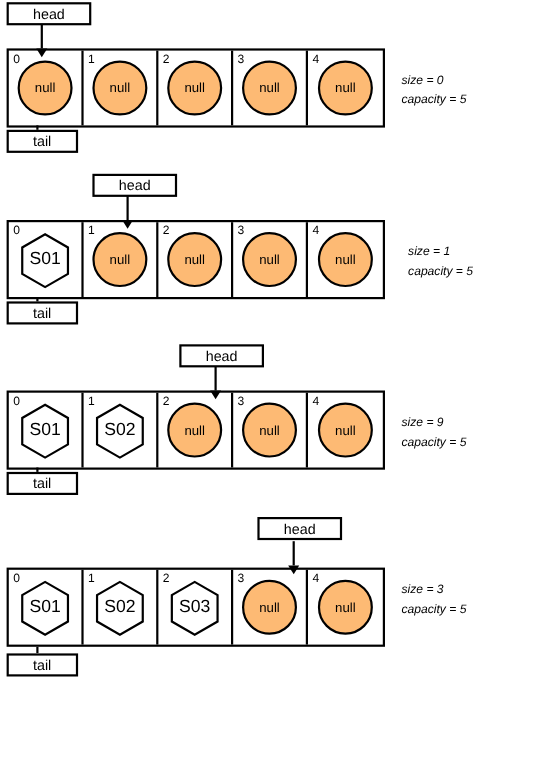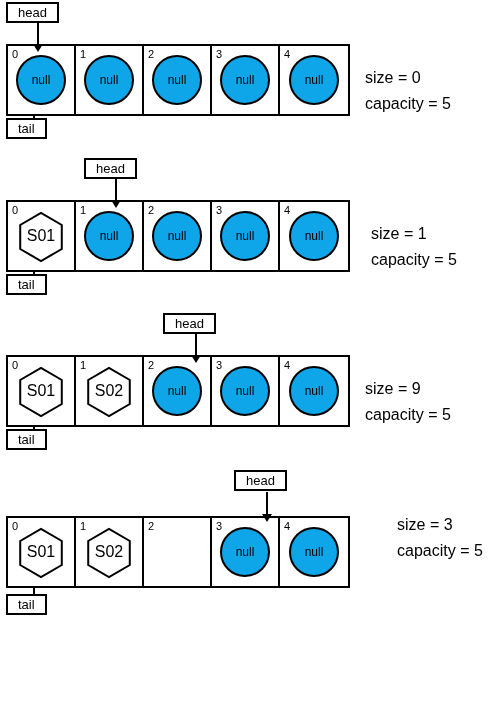--- a/index.html
+++ b/index.html
@@ -42,21 +42,21 @@
 
     .circle-shape {
       width: 50px;
       height: 50px;
       border-radius: 50%;
       border: 2px solid #000;
       display: flex;
       align-items: center;
       justify-content: center;
       font-size: 12px;
-      background: #0ea5e9;
+      background: #fdba74;
     }
 
     .hexagon-shape {
       width: 52px;
       height: 50px;
       position: relative;
       display: flex;
       align-items: center;
       justify-content: center;
       font-size: 12px;
@@ -70,21 +70,21 @@
     .hexagon-label {
       position: relative;
       z-index: 1;
       font-size: 16px;
     }
 
     
     .pointer-box {
       position: absolute;
       border: 2px solid #000;
-      padding: 1px 10px;
+      padding: 1px 22px;
       background: #fff;
       font-size: 13px;
       font-weight: normal;
     }
 
     
     .arrow-down {
       position: absolute;
       display: flex;
       flex-direction: column;
@@ -97,22 +97,23 @@
     .arrow-head-down {
       width: 0;
       height: 0;
       border-left: 5px solid transparent;
       border-right: 5px solid transparent;
       border-top: 8px solid #000;
     }
 
     .size-label {
       position: absolute;
-      font-size: 16px;
+      font-size: 11px;
       line-height: 1.6;
+      font-style: italic;
     }
   </style>
 </head>
 <body>
 
 <div id="root">
     <div class="pointer-box" style="left: 6px; top: 2px;">head</div>
     <div class="arrow-down" style="position: absolute; left: 33px; top: 22px;">
       <div class="arrow-line" style="height:22px"></div>
       <div class="arrow-head-down"></div>
@@ -242,28 +243,34 @@
         <span class="cell-index">1</span>
         <div class="hexagon-shape">
           <svg width="52" height="52" viewBox="0 0 52 52">
             <polygon points="46.78,14.00 46.78,38.00 26.00,50.00 5.22,38.00 5.22,14.00 26.00,2.00" fill="white" stroke="black" stroke-width="2"></polygon>
           </svg>
           <span class="hexagon-label">S02</span>
         </div>
       </div>
       <div class="cell">
         <span class="cell-index">2</span>
+        <div class="hexagon-shape">
+          <svg width="52" height="52" viewBox="0 0 52 52">
+            <polygon points="46.78,14.00 46.78,38.00 26.00,50.00 5.22,38.00 5.22,14.00 26.00,2.00" fill="white" stroke="black" stroke-width="2"></polygon>
+          </svg>
+          <span class="hexagon-label">S03</span>
+        </div>
       </div>
       <div class="cell">
         <span class="cell-index">3</span>
         <div class="circle-shape">null</div>
       </div>
       <div class="cell">
         <span class="cell-index">4</span>
         <div class="circle-shape">null</div>
       </div>
     </div>
     <div class="arrow-down" style="position: absolute; left: 33px; top: 588px;">
       <div class="arrow-line" style="height:6px"></div>
     </div>
     <div class="pointer-box" style="left: 6px; top: 594px;">tail</div>
-    <div class="size-label" style="left: 365px; top: 512px; margin-left: 32px;"><span>size = 3</span><br><span>capacity = 5</span></div>
+    <div class="size-label" style="left: 365px; top: 528px;"><span>size = 3</span><br><span>capacity = 5</span></div>
   </div>
 
 </body></html>

